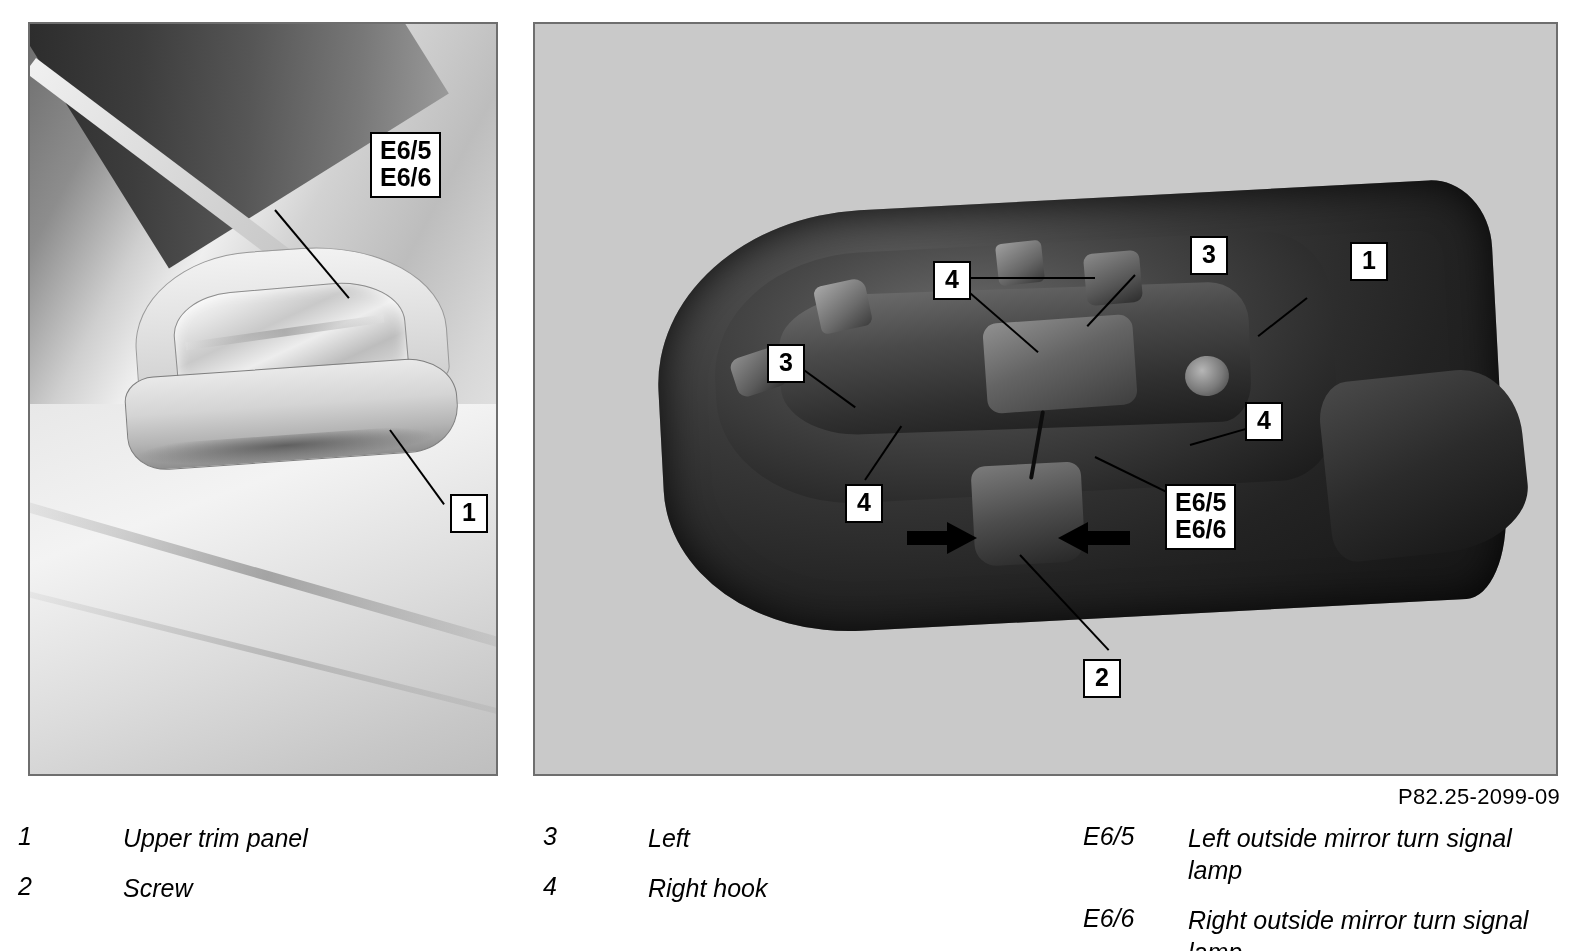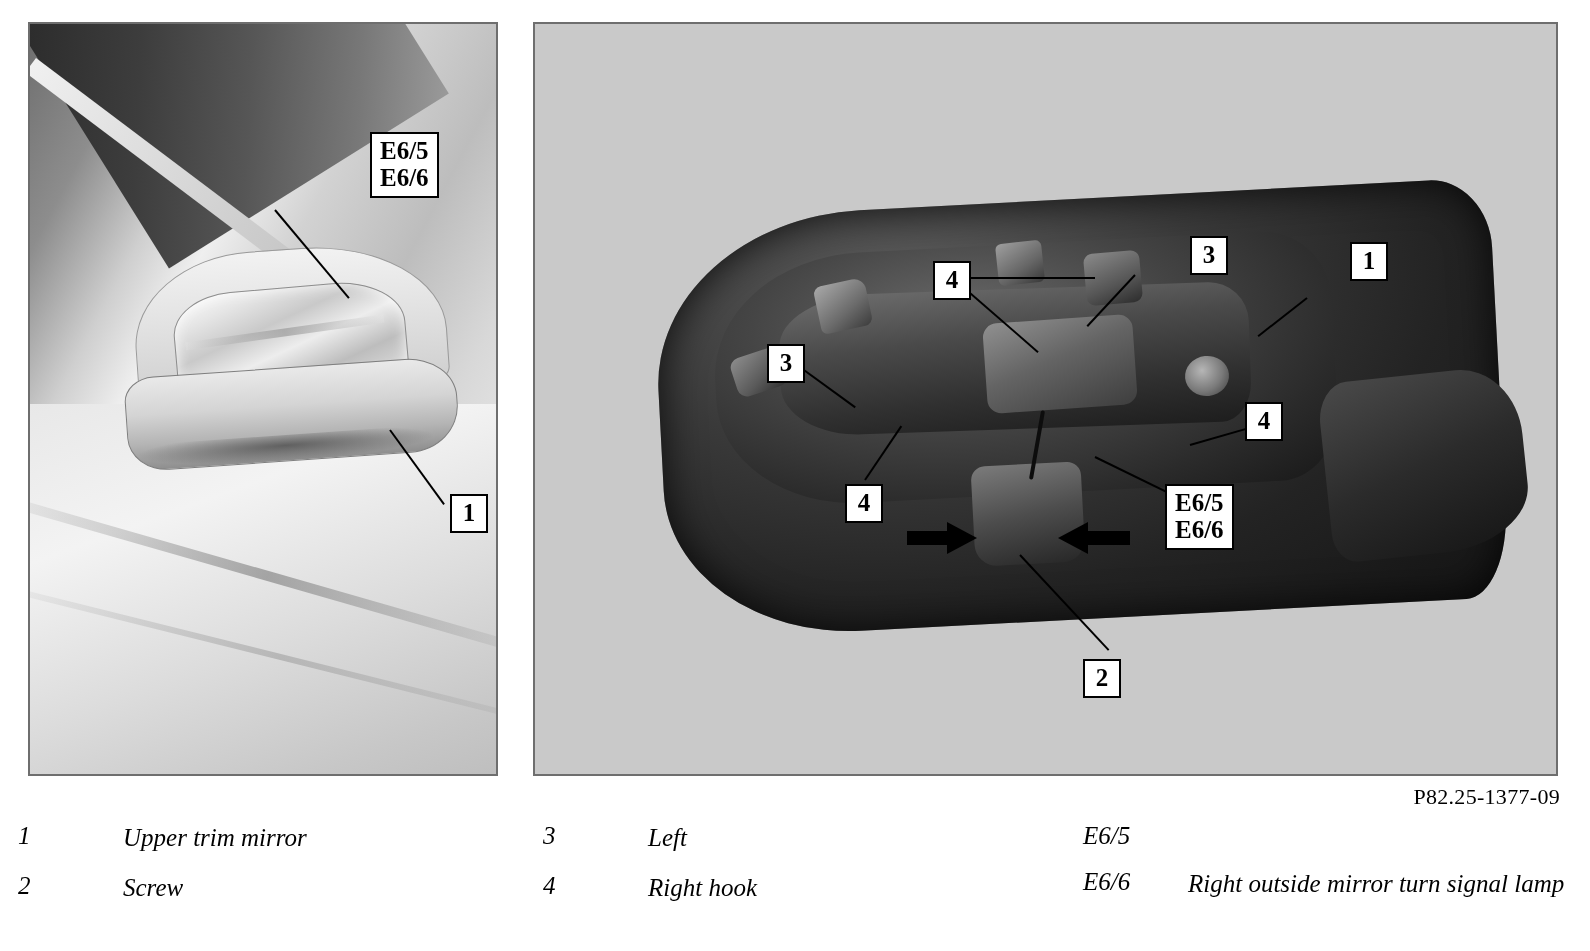--- a/index.html
+++ b/index.html
@@ -13,21 +13,20 @@
     font-family: "Liberation Sans", sans-serif;
     color: #000000;
     position: relative;
     overflow: hidden;
   }
 
   .page {
     position: relative;
     width: 1590px;
     height: 951px;
-    font-family: Liberation Serif, serif;
   }
 
   
   .figures {
     position: absolute;
     left: 28px;
     top: 22px;
     width: 1530px;
     height: 754px;
   }
@@ -429,28 +428,28 @@
 
       <div class="leader" style="left:560px; top:432px; width:108px; transform: rotate(26deg);"></div>
       <div class="callout" style="left:630px; top:460px;">E6/5
 E6/6</div>
 
       <div class="leader" style="left:485px; top:530px; width:130px; transform: rotate(47deg);"></div>
       <div class="callout" style="left:548px; top:635px; width:38px;">2</div>
     </div>
   </div>
 
-  <div class="fig-id">P82.25-1377-09</div>
+  <div class="fig-id">P82.25-2099-09</div>
 
   <div class="legend">
 
     <div class="legend-col c1">
       <div class="legend-row">
         <div class="legend-key">1</div>
-        <div class="legend-val">Upper trim mirror</div>
+        <div class="legend-val">Upper trim panel</div>
       </div>
       <div class="legend-row">
         <div class="legend-key">2</div>
         <div class="legend-val">Screw</div>
       </div>
     </div>
 
     <div class="legend-col c2">
       <div class="legend-row">
         <div class="legend-key">3</div>
@@ -458,20 +457,21 @@
       </div>
       <div class="legend-row">
         <div class="legend-key">4</div>
         <div class="legend-val">Right hook</div>
       </div>
     </div>
 
     <div class="legend-col c3">
       <div class="legend-row">
         <div class="legend-key wide">E6/5</div>
+        <div class="legend-val">Left outside mirror turn signal lamp</div>
       </div>
       <div class="legend-row">
         <div class="legend-key wide">E6/6</div>
         <div class="legend-val">Right outside mirror turn signal lamp</div>
       </div>
     </div>
 
   </div>
 
 </div>

